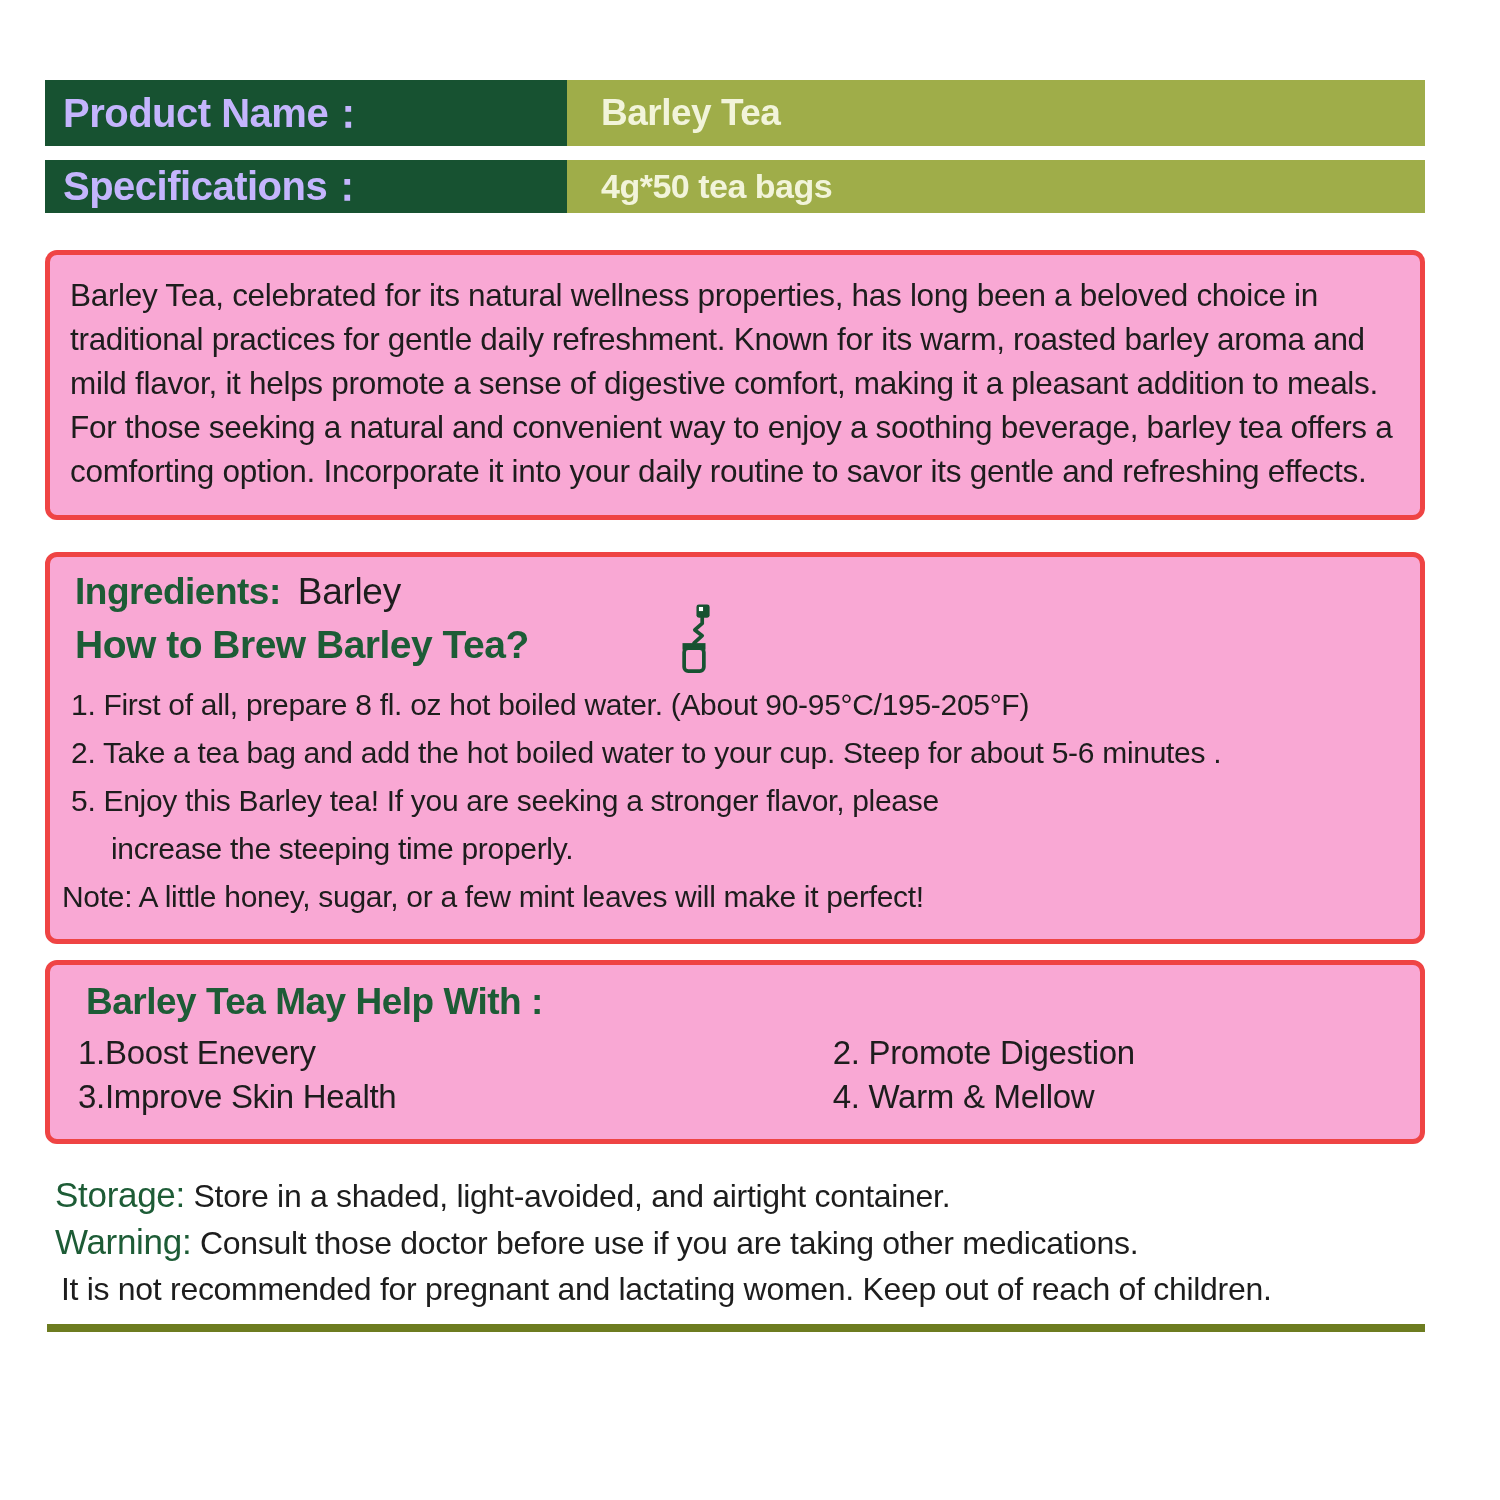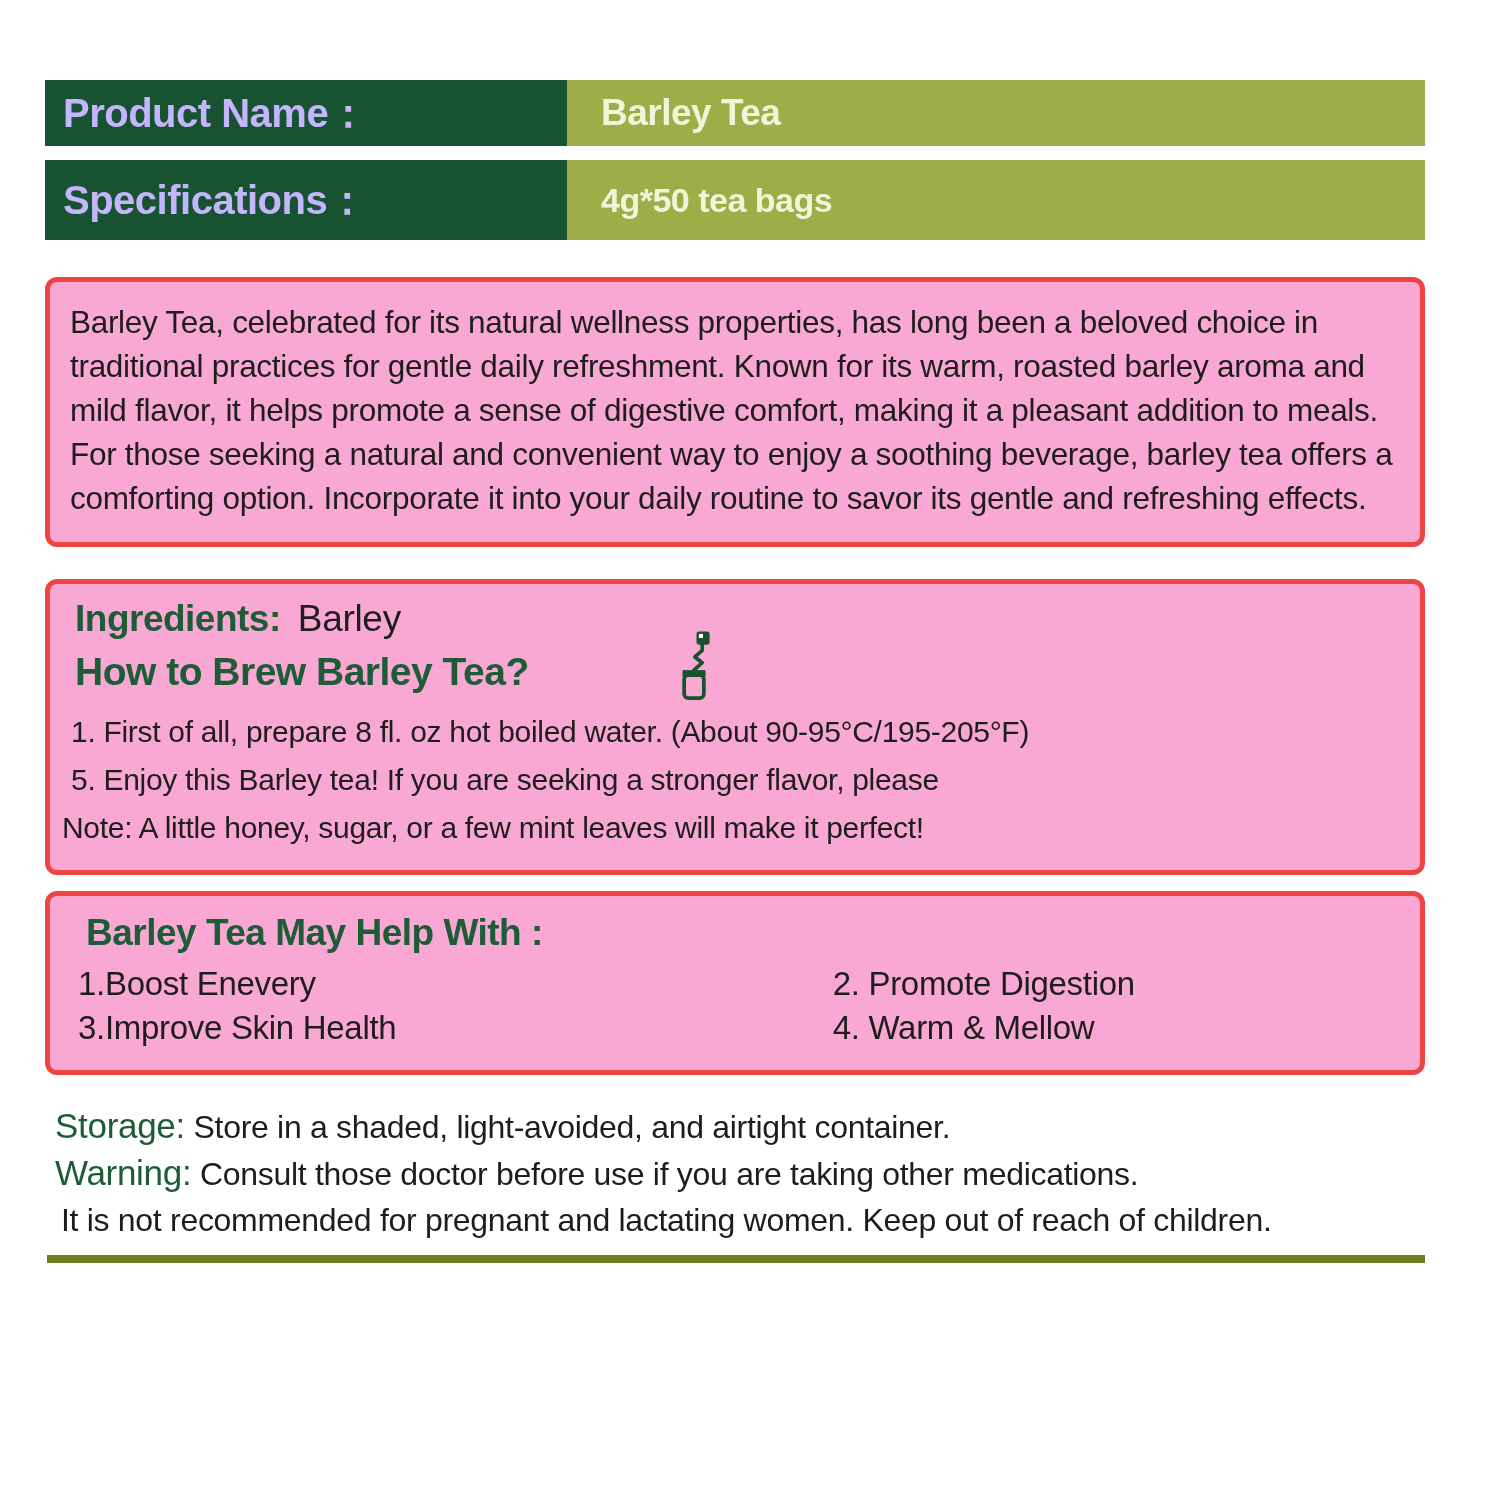--- a/index.html
+++ b/index.html
@@ -23,21 +23,21 @@
     letter-spacing: -0.5px;
   }
   .hdr-value {
     flex: 1; background: #9fad49;
     display: flex; align-items: center;
     padding-left: 34px;
     font-weight: bold; color: #f2f4da;
     letter-spacing: -0.5px;
   }
   .hdr-row:nth-child(1) .hdr-value { font-size: 37px; }
-  .hdr-row:nth-child(2) { height: 80px; }
+  .hdr-row:nth-child(2) { height: 53px; }
   .hdr-row:nth-child(2) .hdr-value { font-size: 34px; }
 
   
   .box {
     border: 5px solid #ef4444;
     border-radius: 12px;
     background: #f9a8d4;
   }
   .desc-box {
     margin-top: 37px;
@@ -109,21 +109,23 @@
           <rect x="31" y="3" width="16" height="16" rx="3" fill="#175231"></rect>
           <rect x="34" y="6" width="5" height="5" fill="#ffffff"></rect>
           <path d="M38 19 L38 26 L29 34 L38 41 L28 50" stroke="#175231" stroke-width="4.5" fill="none" stroke-linejoin="round" stroke-linecap="round"></path>
           <path d="M14 50 h28 v8 h-28 z" fill="#175231"></path>
           <rect x="16" y="56" width="24" height="28" rx="5" stroke="#175231" stroke-width="4.5" fill="none"></rect>
         </svg>
       </span>
     </div>
     <div class="steps">
       <div class="step">1. First of all, prepare 8 fl. oz hot boiled water. (About 90-95°C/195-205°F)</div>
+      <div class="step">2. Take a tea bag and add the hot boiled water to your cup. Steep for about 5-6 minutes .</div>
       <div class="step">5. Enjoy this Barley tea! If you are seeking a stronger flavor, please</div>
+      <div class="step step-cont">increase the steeping time properly.</div>
     </div>
     <div class="note">Note: A little honey, sugar, or a few mint leaves will make it perfect!</div>
   </div>
 
   <div class="box benefits-box">
     <div class="benefits-title">Barley Tea May Help With :</div>
     <div class="benefit-grid">
       <div>1.Boost Enevery</div>
       <div>2. Promote Digestion</div>
       <div>3.Improve Skin Health</div>

